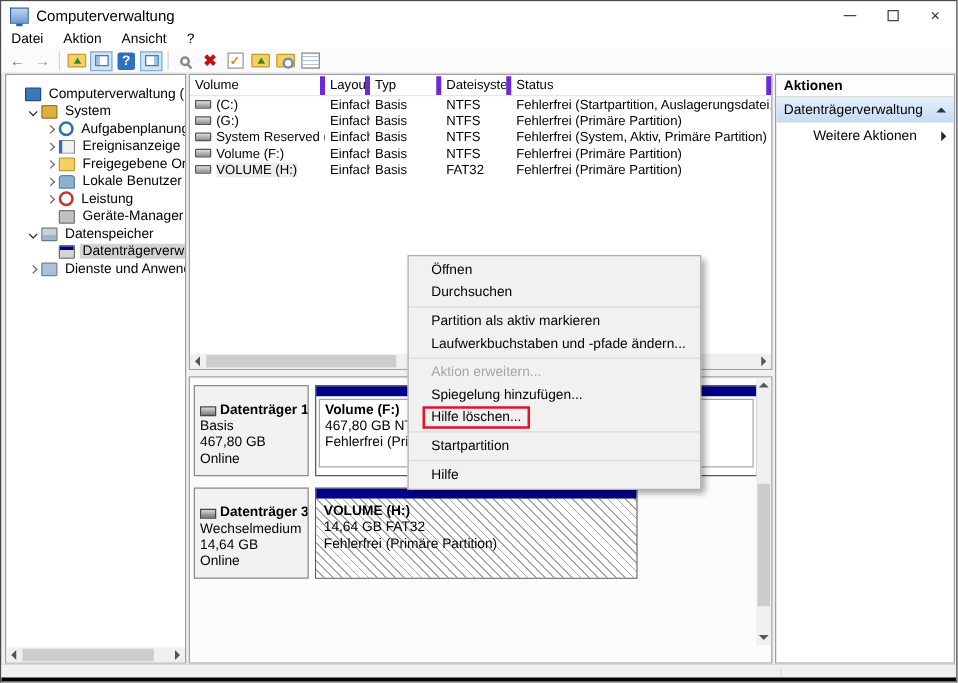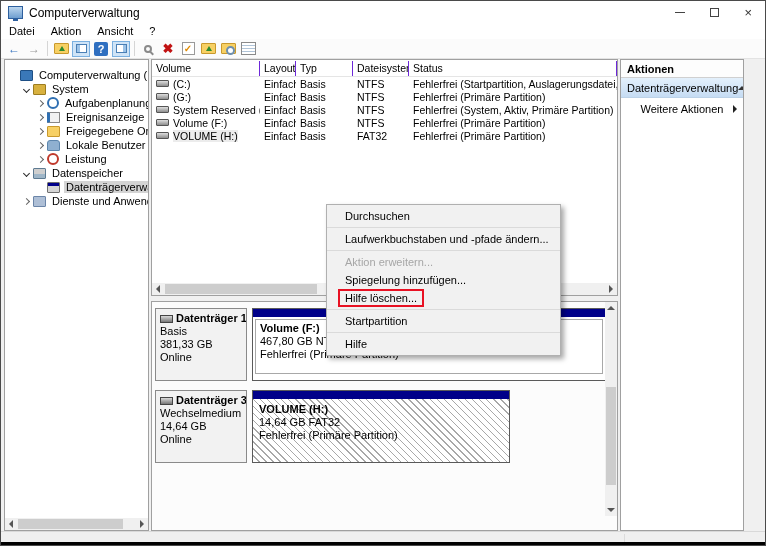--- a/index.html
+++ b/index.html
@@ -51,21 +51,21 @@
   .tb-folder.find::after { content: ""; position: absolute; left: 4px; top: 2px; width: 5px; height: 5px;
                            border: 2px solid #6e8fae; border-radius: 50%; background: #fff; }
   .tb-details { width: 15px; height: 13px; border: 1px solid #8a8a8a;
                 background: repeating-linear-gradient(180deg, #fff 0 2px, #b0c4d8 2px 3px); }
 
   
   .pane { position: absolute; background: #fff; border: 1px solid #a0a0a0; overflow: hidden; }
   .left-pane   { left: 3px;   top: 58px; width: 145px; height: 472px; }
   .center-top  { left: 150px; top: 58px; width: 467px; height: 237px; }
   .center-graph{ left: 150px; top: 300px; width: 467px; height: 230px; background: #fcfcfc; }
-  .right-pane  { left: 619px; top: 58px; width: 124px; height: 472px; }
+  .right-pane  { left: 619px; top: 58px; width: 144px; height: 472px; }
 
   
   .tree { padding-top: 8px; white-space: nowrap; }
   .tree-row { height: 14px; display: flex; align-items: center; overflow: hidden; }
   .lvl0 { padding-left: 3px; } .lvl1 { padding-left: 16px; } .lvl2 { padding-left: 30px; }
   .chev { width: 10px; display: inline-flex; justify-content: center; flex: none; }
   .chev i { width: 5px; height: 5px; border-right: 1px solid #646464; border-bottom: 1px solid #646464; display: block; }
   .chev.r i { transform: rotate(-45deg); }
   .chev.d i { transform: rotate(45deg); border-color: #2b2b2b; }
   .ti { width: 13px; height: 11px; display: inline-block; margin: 0 4px 0 2px; flex: none; border-radius: 1px; }
@@ -92,34 +92,34 @@
   .tri.r { border-top: 4px solid transparent; border-bottom: 4px solid transparent; border-left: 4px solid #555; }
   .tri.u { border-left: 4px solid transparent; border-right: 4px solid transparent; border-bottom: 4px solid #555; }
   .tri.d { border-left: 4px solid transparent; border-right: 4px solid transparent; border-top: 4px solid #555; }
   .sb-thumb { background: #cdcdcd; }
   .hthumb { position: absolute; top: 1px; height: 10px; }
   .vthumb { position: absolute; left: 1px; width: 10px; }
   .sb-right { margin-left: auto; }
 
   
   .vl-head { display: flex; height: 17px; align-items: center; border-bottom: 1px solid #e5e5e5; font-size: 10.5px; }
-  .vl-head .cell { border-right: 1px solid #6d28d9; height: 15px; line-height: 15px; }
+  .vl-head .cell { border-right: 4px solid #6d28d9; height: 15px; line-height: 15px; }
   .vl-row { display: flex; height: 13px; align-items: center; font-size: 10.5px; white-space: nowrap; }
   .cell { padding-left: 4px; overflow: hidden; flex: none; }
   .c-vol { width: 108px; display: flex; align-items: center; }
   .c-lay { width: 36px; } .c-typ { width: 57px; } .c-fs { width: 56px; }
   .c-st  { flex: 1 1 auto; }
   .drive-ico { width: 13px; height: 7px; background: linear-gradient(#dedede, #8e8e8e); border: 1px solid #555;
                border-radius: 1px; display: inline-block; margin-right: 4px; flex: none; }
   .vl-row.selected .vol-text { background: #ececec; }
 
   
   .disk-row { position: absolute; left: 3px; height: 73px; }
   .disk-label { position: absolute; left: 0; top: 0; width: 92px; height: 73px; background: #f2f2f2;
-                border: 1px solid #8a8a8a; padding: 3px 4px; line-height: 13px; white-space: nowrap; overflow: hidden; }
+                border: 1px solid #8a8a8a; padding: 13px 4px; line-height: 13px; white-space: nowrap; overflow: hidden; }
   .disk-label .dname { font-weight: bold; display: flex; align-items: center; }
   .dl-ico { width: 13px; height: 8px; background: linear-gradient(#d9d9d9, #777); border: 1px solid #444;
             margin-right: 3px; display: inline-block; flex: none; }
   .vol-bar { position: absolute; top: 0; left: 97px; height: 73px; border: 1px solid #5a5a5a; background: #fff; }
   .vol-strip { height: 8px; background: #000089; }
   .vol-inner { margin: 2px 2px; border: 1px solid #a8a8a8; padding: 2px 4px; line-height: 13px;
                height: 55px; overflow: hidden; white-space: nowrap; }
   .vol-inner.hatched { border: none; margin: 0; height: 63px; padding: 4px 6px;
       background: repeating-linear-gradient(45deg, #fff 0 4px, #a8a8a8 4px 5px); }
   .vol-title { font-weight: bold; }
@@ -258,20 +258,25 @@
         <span class="ti ti-users"></span>
         <span class="tree-label">Lokale Benutzer und Gr</span>
       </div>
       <div class="tree-row lvl2">
         <span class="chev r">
             <i></i>
           </span>
         <span class="ti ti-perf"></span>
         <span class="tree-label">Leistung</span>
       </div>
+      <div class="tree-row lvl2">
+        <span class="chev"></span>
+        <span class="ti ti-devmgr"></span>
+        <span class="tree-label">Geräte-Manager</span>
+      </div>
       <div class="tree-row lvl1">
         <span class="chev d">
             <i></i>
           </span>
         <span class="ti ti-storage"></span>
         <span class="tree-label">Datenspeicher</span>
       </div>
       <div class="tree-row lvl2 selected">
         <span class="chev"></span>
         <span class="ti ti-diskmgmt"></span>
@@ -366,21 +371,21 @@
   </div>
 
   <div class="pane center-graph">
     <div class="disk-row" style="top:6px; width:450px;">
       <div class="disk-label">
         <div class="dname">
             <i class="dl-ico"></i>
             <span>Datenträger 1</span>
           </div>
         <div>Basis</div>
-        <div>381,33 GB</div>
+        <div>467,80 GB</div>
         <div>Online</div>
       </div>
       <div class="vol-bar" style="width:354px;">
         <div class="vol-strip"></div>
         <div class="vol-inner">
           <div class="vol-title">Volume  (F:)</div>
           <div>467,80 GB NTFS</div>
           <div>Fehlerfrei (Primäre Partition)</div>
         </div>
       </div>
@@ -426,22 +431,24 @@
       <i class="tri r"></i>
     </div>
   </div>
 
   <div class="statusbar">
     <span class="status-div"></span>
   </div>
   <div class="bottom-edge"></div>
 
   <ul class="ctx-menu">
+    <li class="item">Öffnen</li>
     <li class="item">Durchsuchen</li>
     <li class="sep"></li>
+    <li class="item">Partition als aktiv markieren</li>
     <li class="item">Laufwerkbuchstaben und -pfade ändern...</li>
     <li class="sep"></li>
     <li class="item disabled">Aktion erweitern...</li>
     <li class="item">Spiegelung hinzufügen...</li>
     <li class="item"><span class="red-box">Hilfe löschen...</span></li>
     <li class="sep"></li>
     <li class="item">Startpartition</li>
     <li class="sep"></li>
     <li class="item">Hilfe</li>
   </ul>

